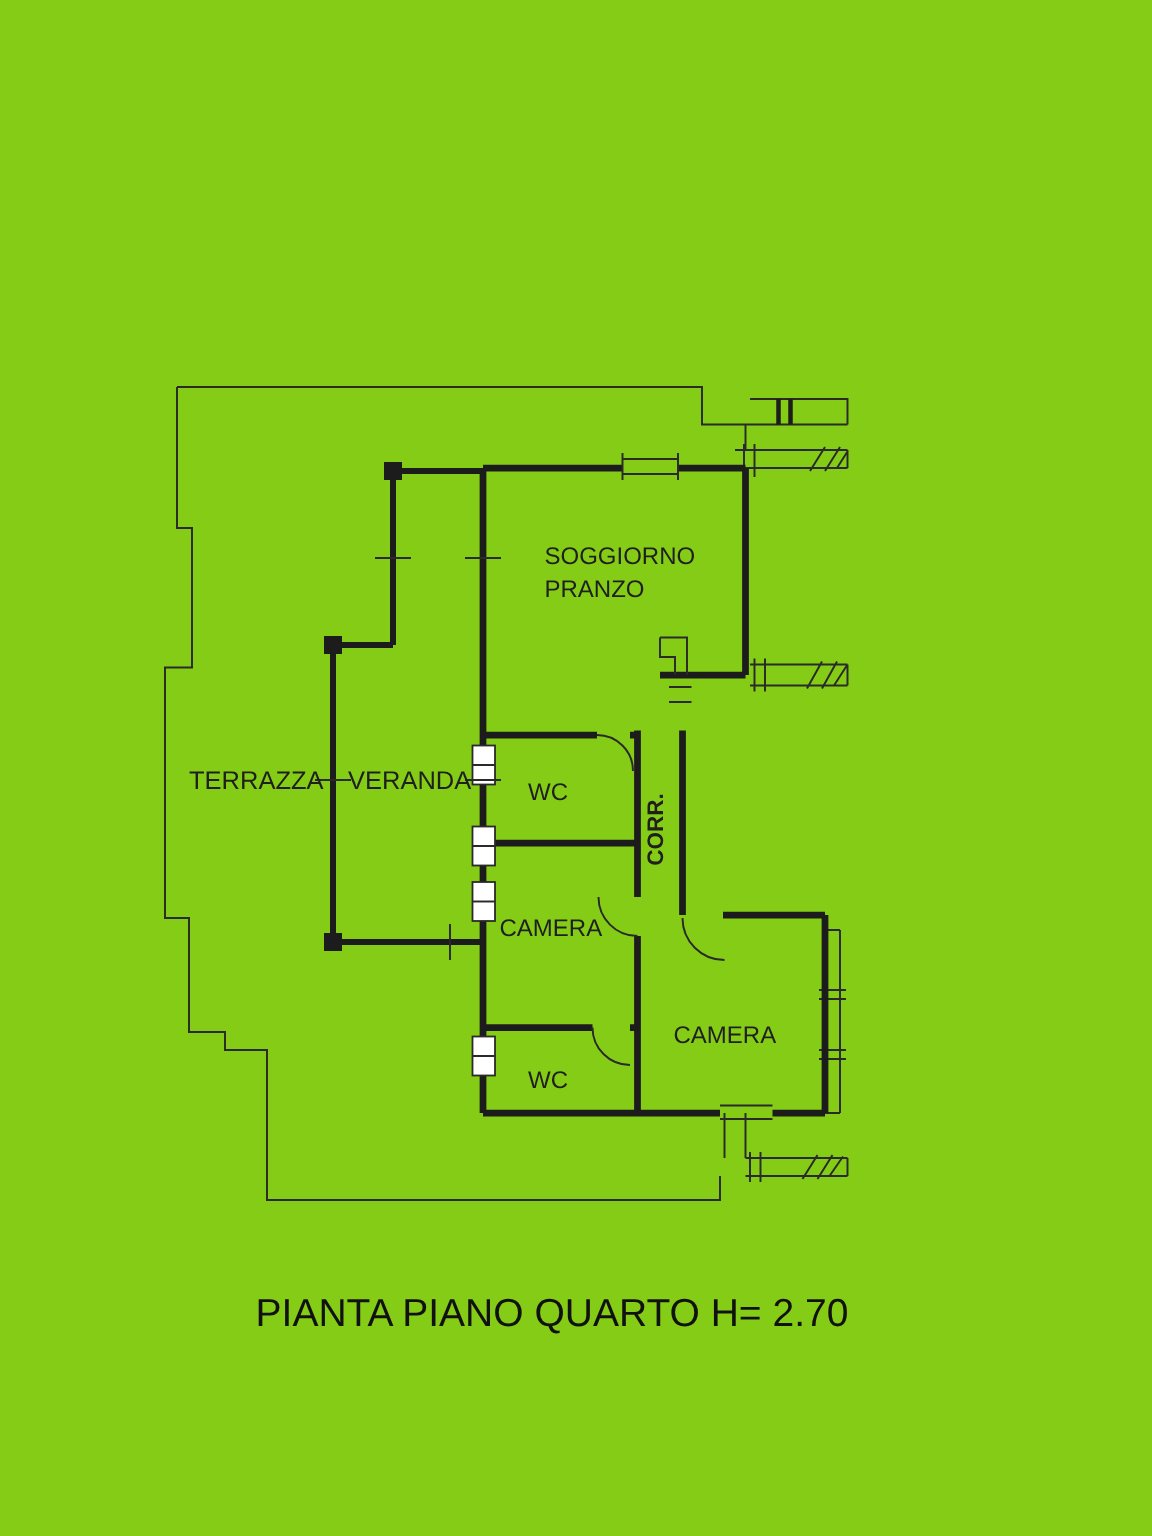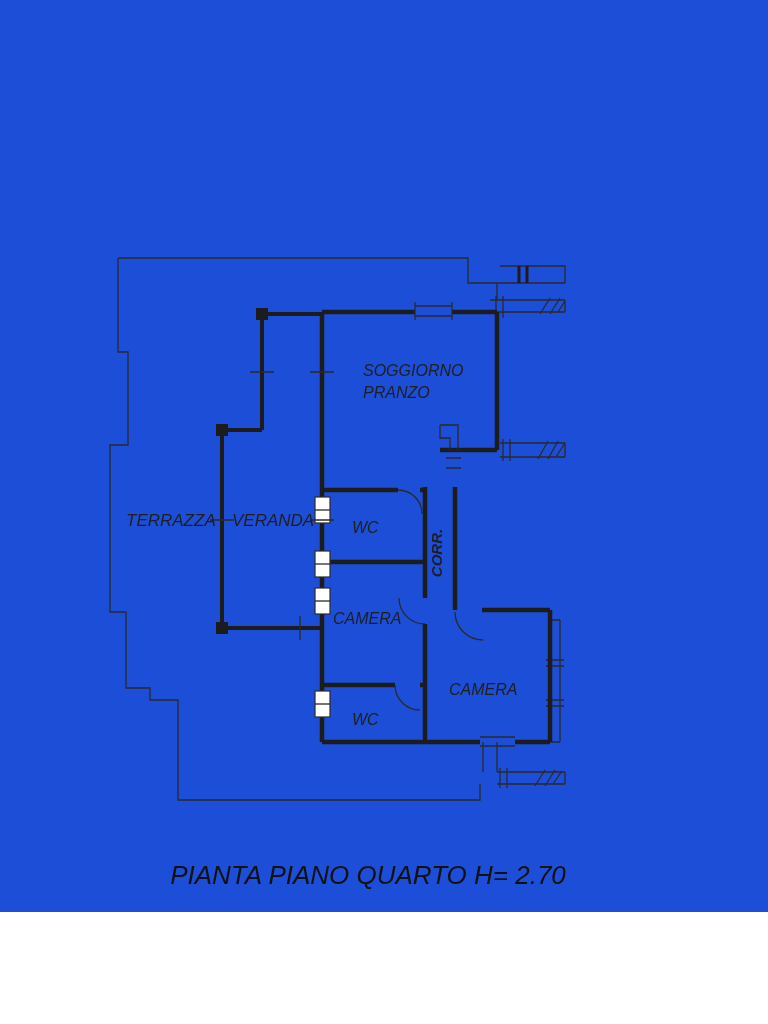--- a/index.html
+++ b/index.html
@@ -1,17 +1,17 @@
 <!DOCTYPE html>
 <html><head>
 <meta charset="utf-8">
 <style>
   html,body{margin:0;padding:0;background:#ffffff;}
-  #page{position:relative;width:768px;height:912px;background:#1d4ed8;overflow:hidden;
-        font-family:"Liberation Sans",sans-serif;font-style:italic;}
+  #page{position:relative;width:768px;height:1024px;background:#84cc16;overflow:hidden;
+        font-family:"Liberation Sans",sans-serif;}
   svg{position:absolute;inset:0;}
   .thin{fill:none;stroke:#2a2a2a;stroke-width:1.3;}
   .thick{fill:none;stroke:#1c1c1c;stroke-width:4.5;}
   .med{fill:none;stroke:#1c1c1c;stroke-width:4;}
   .pillar{fill:none;stroke:#1c1c1c;stroke-width:3;}
   .post{fill:#1c1c1c;stroke:none;}
   .winrect{fill:#ffffff;stroke:#2a2a2a;stroke-width:1.2;}
   .lbl{font-family:"Liberation Sans",sans-serif;font-size:17px;fill:#1f1f1f;}
   .lbl-sm{font-family:"Liberation Sans",sans-serif;font-size:16px;fill:#1f1f1f;}
   .lbl-corr{font-family:"Liberation Sans",sans-serif;font-size:15px;font-weight:700;fill:#1f1f1f;}

